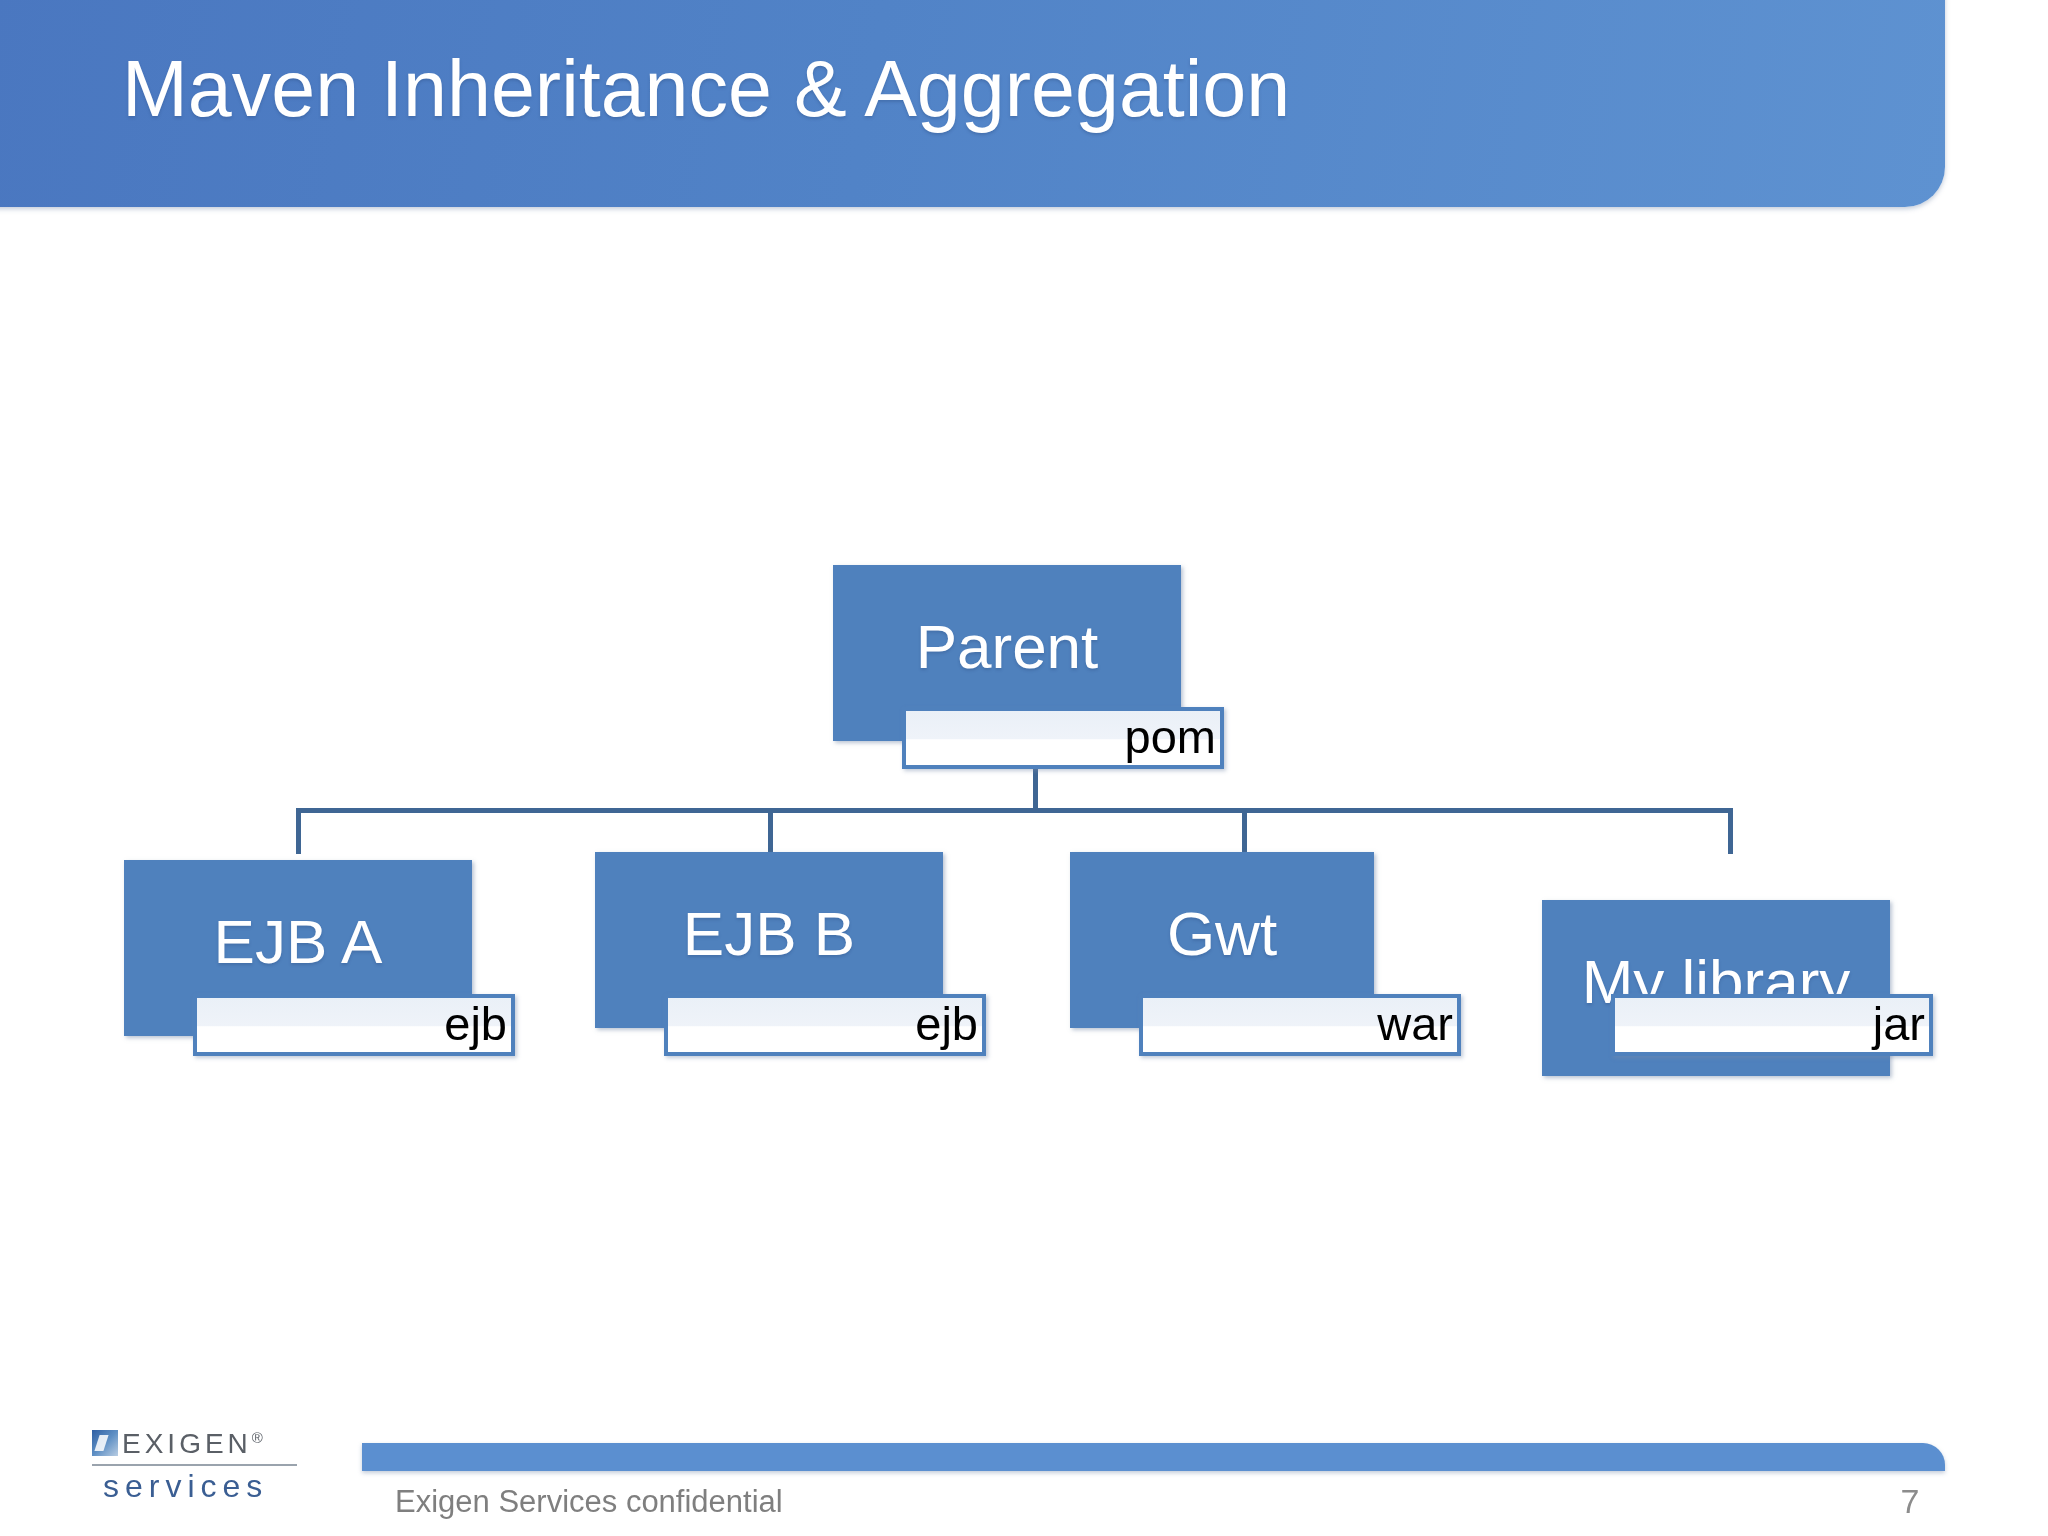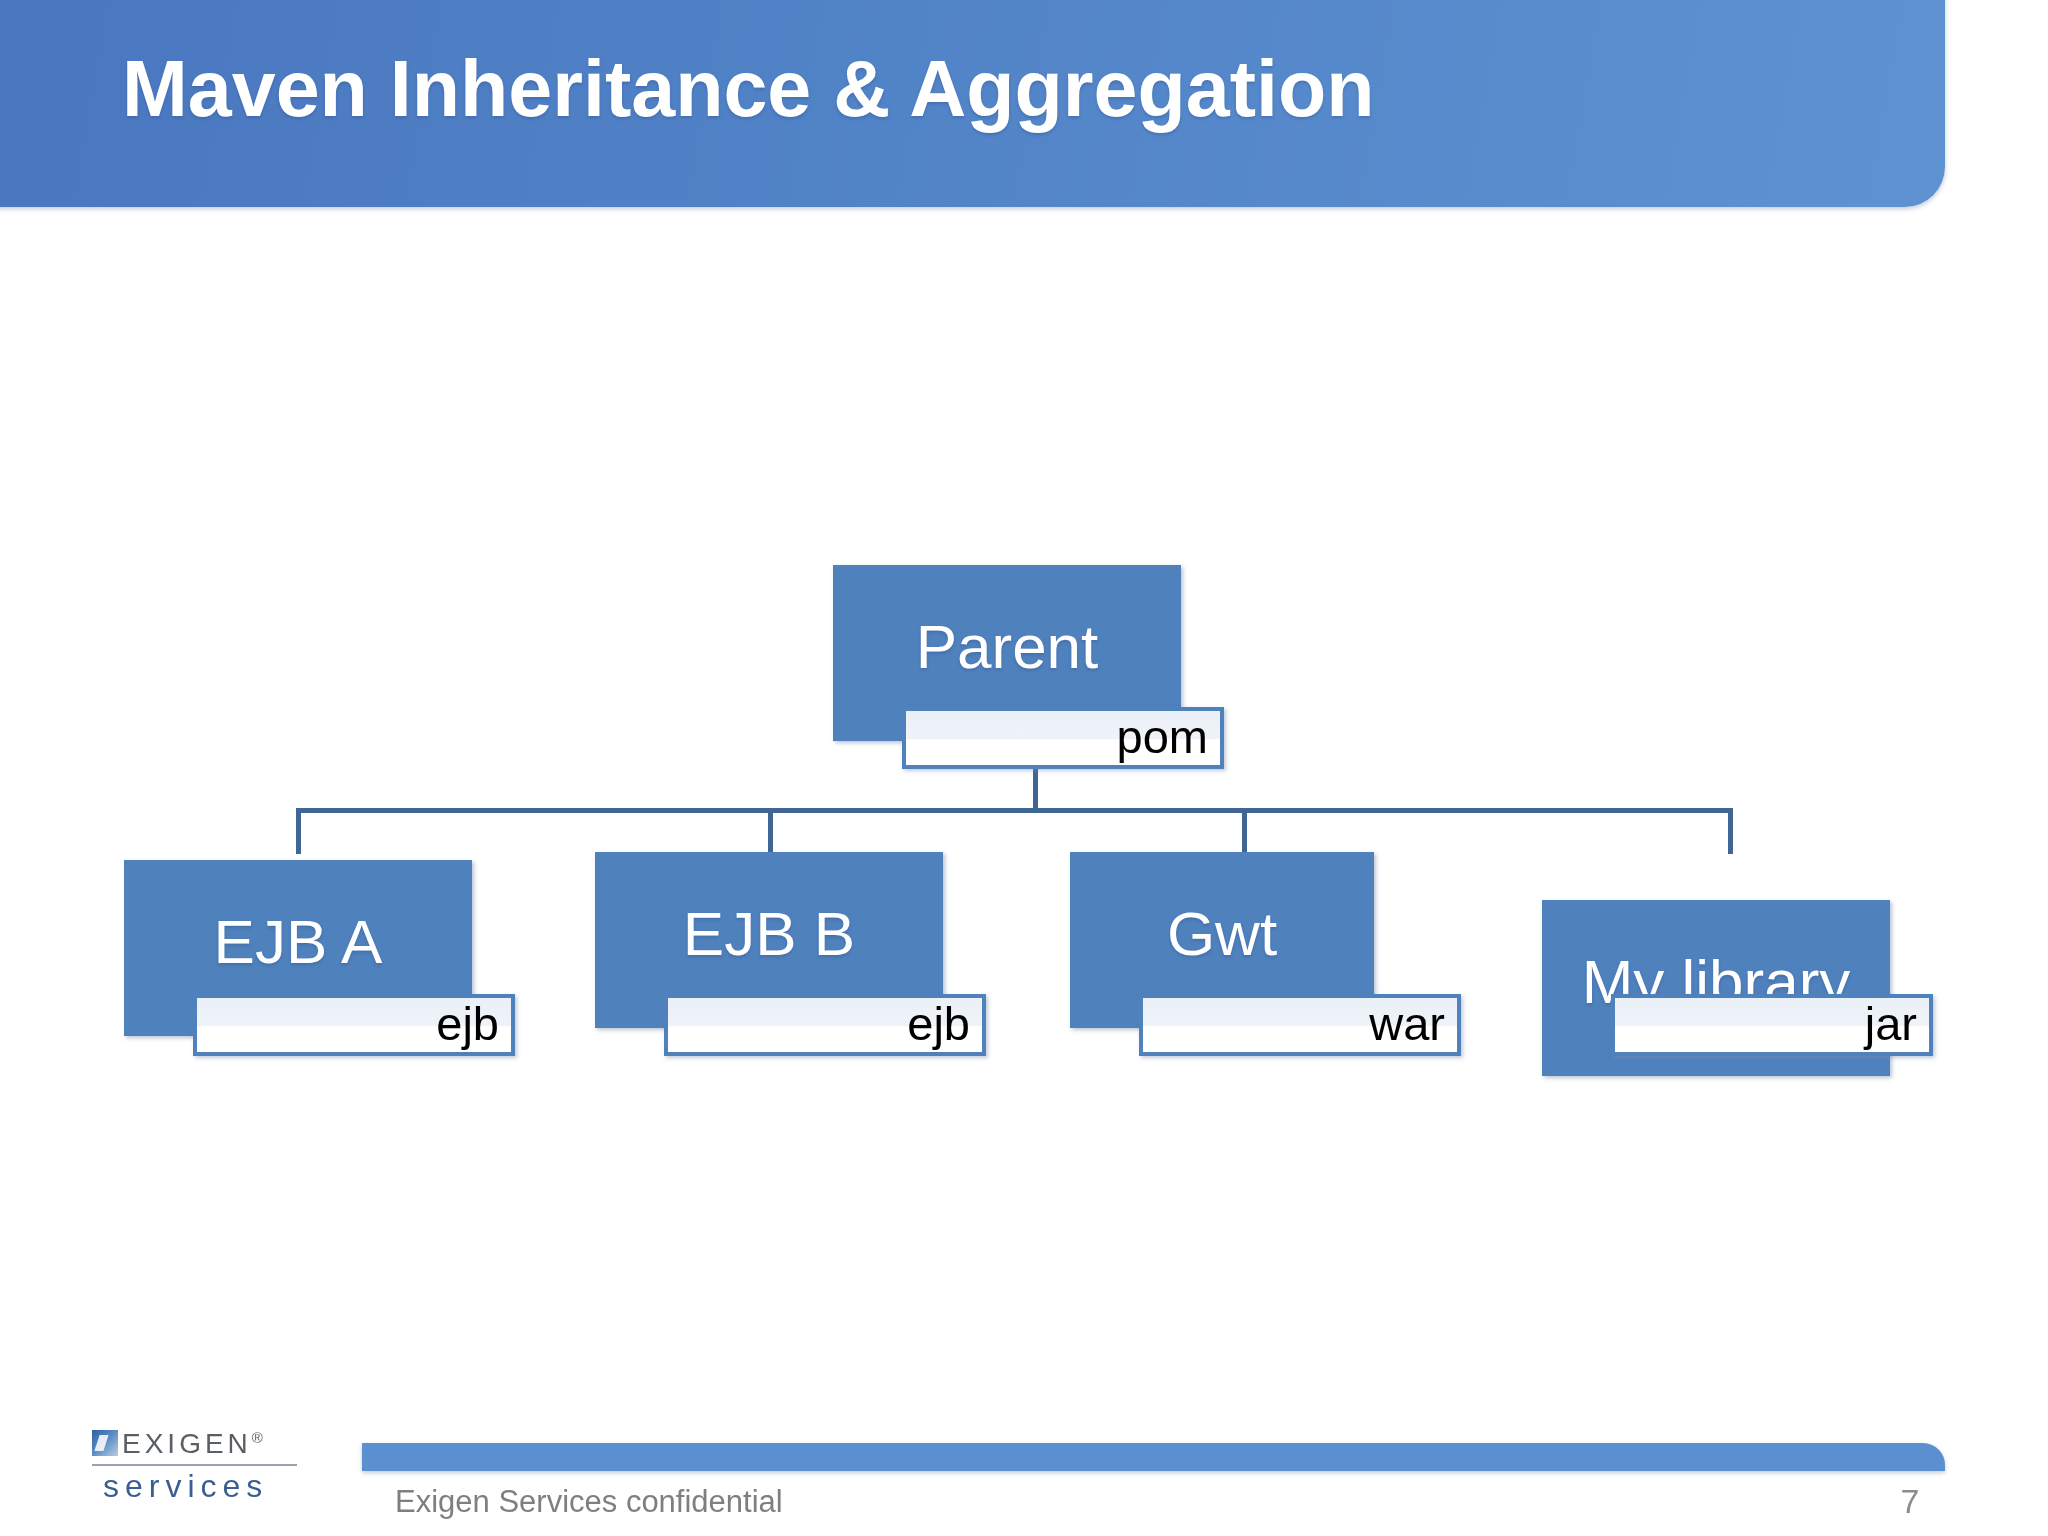--- a/index.html
+++ b/index.html
@@ -29,21 +29,21 @@
     border-bottom-right-radius: 40px;
     box-shadow: 0 2px 5px rgba(120,140,170,0.45);
   }
   .header-title {
     position: absolute;
     left: 122px;
     top: 48px;
     font-size: 79px;
     line-height: 1.05;
     color: #ffffff;
-    font-weight: bold;
+    font-weight: normal;
     letter-spacing: 0px;
     white-space: nowrap;
     text-shadow: 0 2px 3px rgba(40,70,120,0.30);
   }
 
   
   .diagram {
     position: absolute;
     left: 0;
     top: 0;
@@ -79,21 +79,21 @@
     background: linear-gradient(180deg, #eaf0f7 0%, #eff3f9 52%, #ffffff 53%, #ffffff 100%);
     display: flex;
     align-items: center;
     justify-content: flex-end;
     box-shadow: 2px 2px 4px rgba(120,140,170,0.45);
   }
   .node-tag span {
     color: #000000;
     font-size: 47px;
     line-height: 1;
-    padding-right: 12px;
+    padding-right: 4px;
     position: relative;
     top: -2px;
     white-space: nowrap;
   }
 
   
   .conn {
     position: absolute;
     background: #3f6694;
   }

